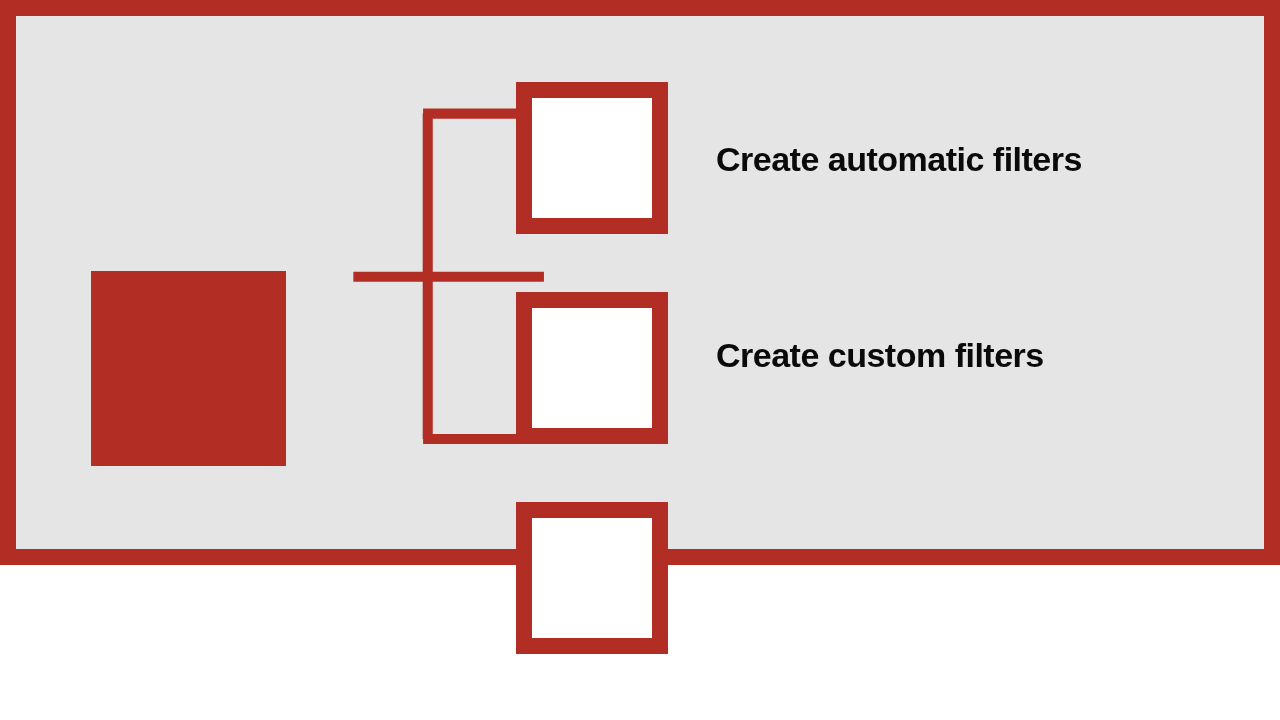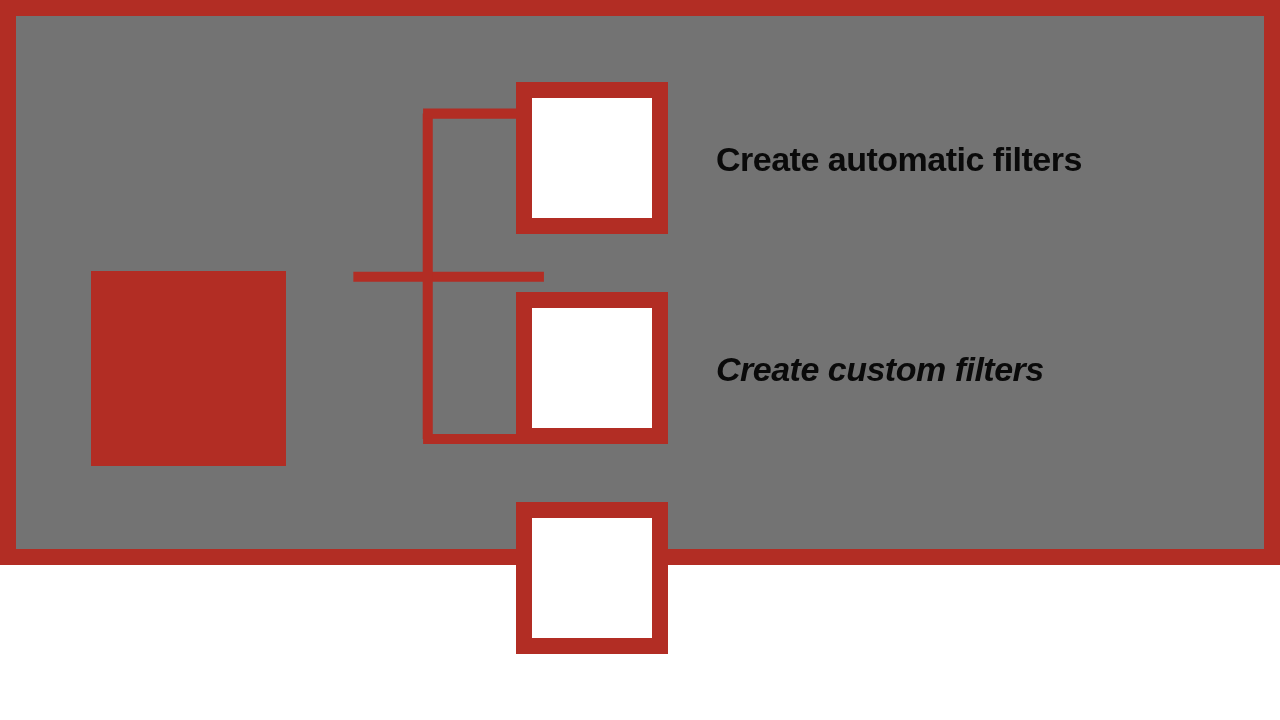--- a/index.html
+++ b/index.html
@@ -7,21 +7,21 @@
     padding: 0;
     width: 1280px;
     height: 720px;
     overflow: hidden;
     font-family: -apple-system, BlinkMacSystemFont, "Segoe UI", Helvetica, Arial, sans-serif;
   }
   .frame {
     box-sizing: border-box;
     width: 1280px;
     height: 565px;
-    background: #737373;
+    background: #e5e5e5;
     border: 16px solid #B22D24;
     position: relative;
   }
   .root-box {
     position: absolute;
     width: 195px;
     height: 195px;
     left: 75px;
     top: 255px;
     background: #B22D24;
@@ -41,21 +41,21 @@
   .label {
     position: absolute;
     left: 700px;
     font-size: 34px;
     font-weight: 700;
     color: #0a0a0a;
     white-space: nowrap;
     letter-spacing: -0.5px;
   }
   .label-1 { top: 124px; }
-  .label-2 { top: 334px; font-style: italic; }
+  .label-2 { top: 320px; }
   .label-3 { top: 544px; }
   svg.connectors {
     position: absolute;
     left: 0; top: 0;
     width: 100%; height: 100%;
     pointer-events: none;
   }
 </style>
 </head>
 <body>

